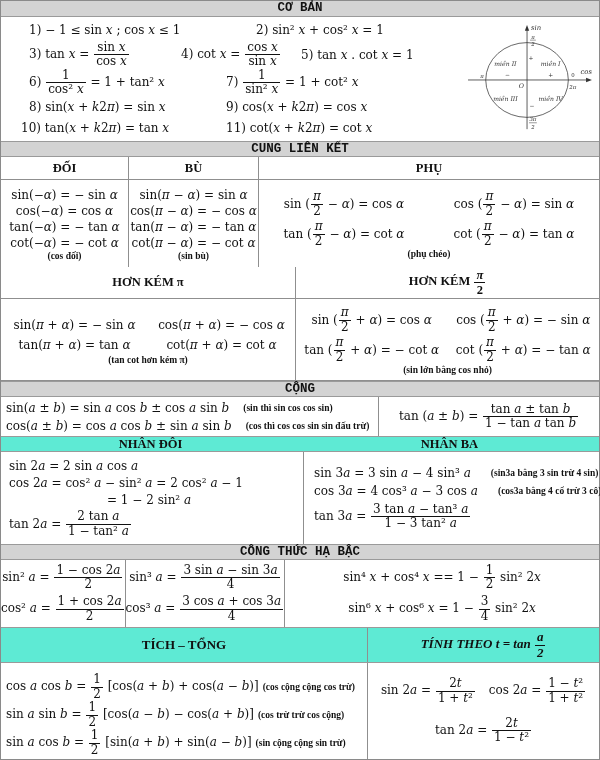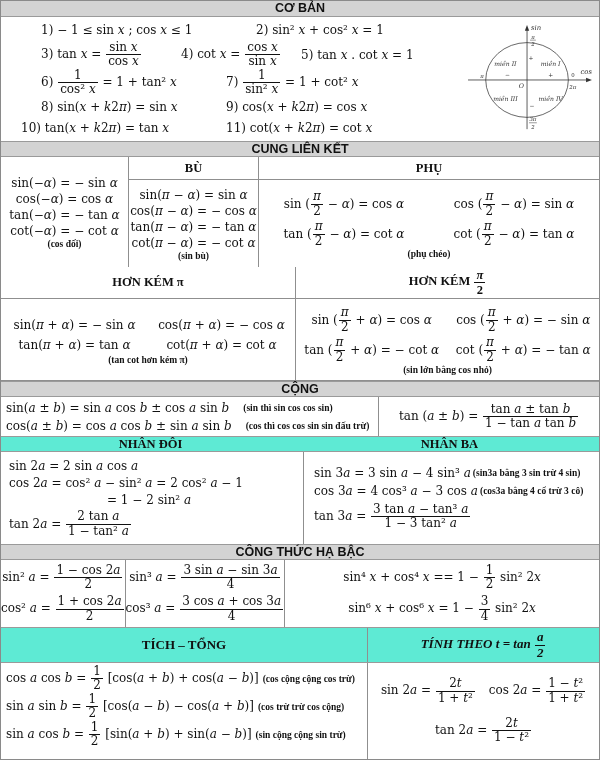--- a/index.html
+++ b/index.html
@@ -1,31 +1,31 @@
 <!DOCTYPE html>
 <html><head>
 <meta charset="utf-8">
 <style>
   *{margin:0;padding:0;box-sizing:border-box}
   html,body{width:600px;height:760px;overflow:hidden;background:#e9e9e9}
   body{font-family:"DejaVu Serif",serif;color:#111}
   .sheet{width:600px;height:760px;border:1px solid #8a8a8a;background:#fff;display:flex;flex-direction:column}
   .hdr{flex:0 0 16px;background:#d3d3d3;border-top:1px solid #9a9a9a;border-bottom:1px solid #9a9a9a;
-       text-align:center;font-family:Liberation Sans, sans-serif;font-weight:bold;font-size:12.5px;line-height:14px}
+       text-align:center;font-family:Liberation Mono, monospace;font-weight:bold;font-size:12.5px;line-height:14px}
   .math{font-size:12px;white-space:nowrap}
   .fr{display:inline-block;vertical-align:middle;text-align:center;padding:0 1px}
   .fr .n{display:block;border-bottom:1px solid #111;padding:0 2px;line-height:1.12}
   .fr .d{display:block;padding:0 2px;line-height:1.12}
   .note{font-family:"Liberation Serif",serif;font-weight:bold;font-size:9.5px;white-space:nowrap}
   .cell-title,.title-text{font-family:"Liberation Serif",serif;font-weight:bold;font-size:12.5px;text-align:center}
   
   .coban{flex:0 0 124px;display:flex}
   .coban-left{flex:1;display:flex;flex-direction:column;padding:3px 0 3px 0}
   .cb-row{flex:1;display:flex;align-items:center}
-  .c-a{padding-left:40px}.c-b{padding-left:20px}
+  .c-a{padding-left:28px}.c-b{padding-left:20px}
   .w175{width:180px}.w115{width:120px}.w215{width:225px}.w250{width:255px}
   .coban-circle{flex:0 0 140px;display:flex;align-items:center;justify-content:center}
   svg text{font-family:"DejaVu Serif",serif;fill:#333}
   
   .clk{flex:0 0 110px;display:flex}
   .clk-col{display:flex;flex-direction:column;border-right:1px solid #8f8f8f}
   .clk-col:last-child{border-right:none}
   .clk-col .cell-title{flex:0 0 22px;line-height:22px;border-bottom:1px solid #8f8f8f}
   .clk-body{flex:1;display:flex;flex-direction:column;justify-content:center;align-items:center;padding:1px 0}
   .clk-body .math{line-height:16px}
@@ -46,34 +46,34 @@
   
   .hdr-row{display:flex;background:#5eead4;border-top:1px solid #9a9a9a;border-bottom:1px solid #9a9a9a}
   .nhan-hdr{flex:0 0 16px}
   .nhan-hdr div{flex:1;text-align:center;font-family:"Liberation Serif",serif;font-weight:bold;font-size:12.5px;line-height:14px}
   .nhan{flex:0 0 92px;display:flex}
   .nhan-left{flex:0 0 303px;border-right:1px solid #8f8f8f;display:flex;flex-direction:column;justify-content:center;padding-left:8px}
   .nhan-left .math{line-height:17px}
   .nhan-left .math.tall{line-height:30px}
   .indent{padding-left:98px}
   .nhan-right{flex:1;display:flex;flex-direction:column;justify-content:center;padding-left:10px}
-  .nb-line{display:flex;align-items:center;gap:2px;line-height:18px}
+  .nb-line{display:flex;align-items:center;gap:20px;line-height:18px}
   .nb-line .math.tall{line-height:32px}
   
   .habac{flex:0 0 67px;display:flex}
   .hb-col{display:flex;flex-direction:column;justify-content:space-evenly;align-items:center;border-right:1px solid #8f8f8f}
   .hb-col:last-child{border-right:none}
   .hb-c1{flex:0 0 120px}.hb-c2{flex:0 0 143px}.hb-c3{flex:1}
   
   .tich-hdr{flex:0 0 36px}
   .th-left{flex:0 0 367px;border-right:1px solid #8f8f8f;display:flex;align-items:center;justify-content:center}
   .th-right{flex:1;display:flex;align-items:center;justify-content:center}
   .math-title{font-family:"Liberation Serif",serif;font-weight:bold;font-size:13px;font-style:italic;white-space:nowrap}
   .tich{flex:1;display:flex}
-  .tich-left{flex:0 0 367px;border-right:1px solid #8f8f8f;display:flex;flex-direction:column;justify-content:flex-start;padding:2px 8px 2px 5px}
+  .tich-left{flex:0 0 367px;border-right:1px solid #8f8f8f;display:flex;flex-direction:column;justify-content:flex-end;padding:2px 8px 2px 5px}
   .tt-line{display:flex;align-items:center;gap:4px}
   .tich-right{flex:1;display:flex;flex-direction:column;justify-content:center;gap:12px}
   .tr-row{display:flex;justify-content:space-evenly;align-items:center}
   .tr-row.center{justify-content:center}
 </style>
 </head>
 <body>
 
 <div class="sheet">
 
@@ -129,20 +129,21 @@
         <text x="48" y="59" font-size="6" text-anchor="middle">−</text>
         <text x="92" y="59" font-size="6" text-anchor="middle">+</text>
         <text x="73" y="90" font-size="6" text-anchor="middle">−</text>
       </svg>
     </div>
   </div>
 
   <div class="hdr">CUNG LIÊN KẾT</div>
   <div class="clk">
     <div class="clk-col" style="flex:0 0 128px">
+      <div class="cell-title">ĐỐI</div>
       <div class="clk-body">
         <div class="math">sin(−<i>α</i>) = − sin <i>α</i></div>
         <div class="math">cos(−<i>α</i>) = cos <i>α</i></div>
         <div class="math">tan(−<i>α</i>) = − tan <i>α</i></div>
         <div class="math">cot(−<i>α</i>) = − cot <i>α</i></div>
         <div class="note">(cos đối)</div>
       </div>
     </div>
     <div class="clk-col" style="flex:0 0 130px">
       <div class="cell-title">BÙ</div>

